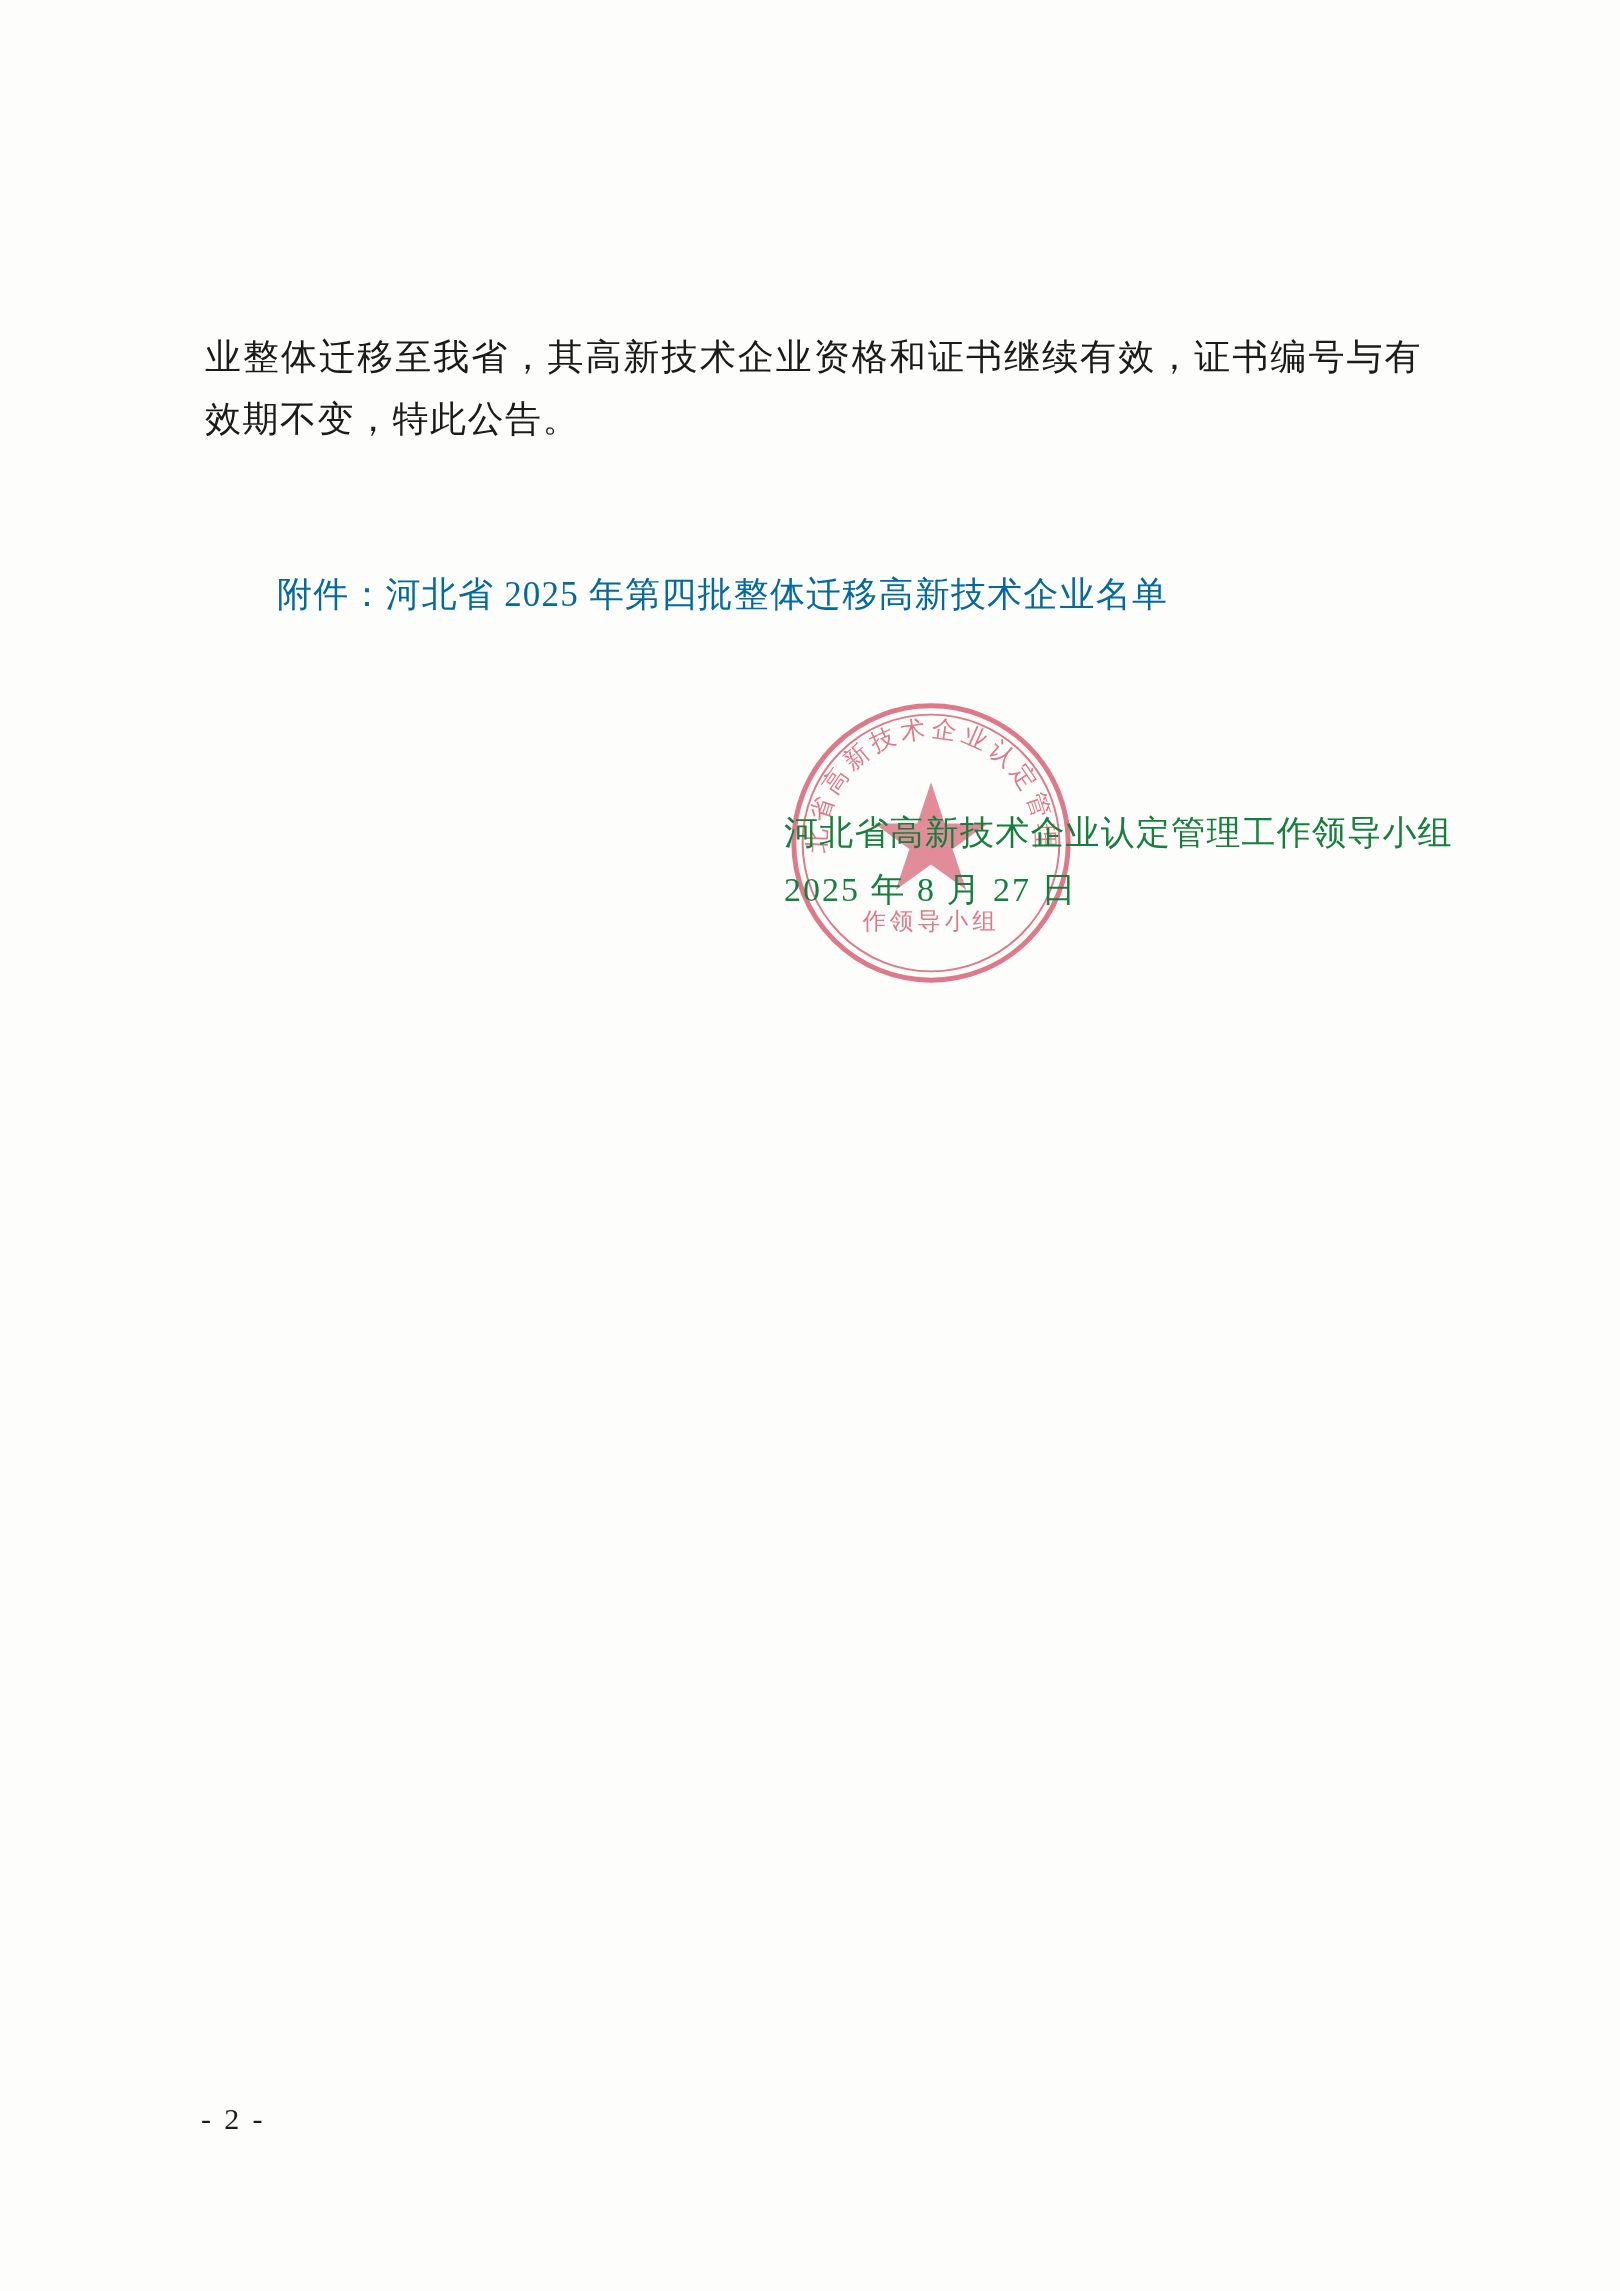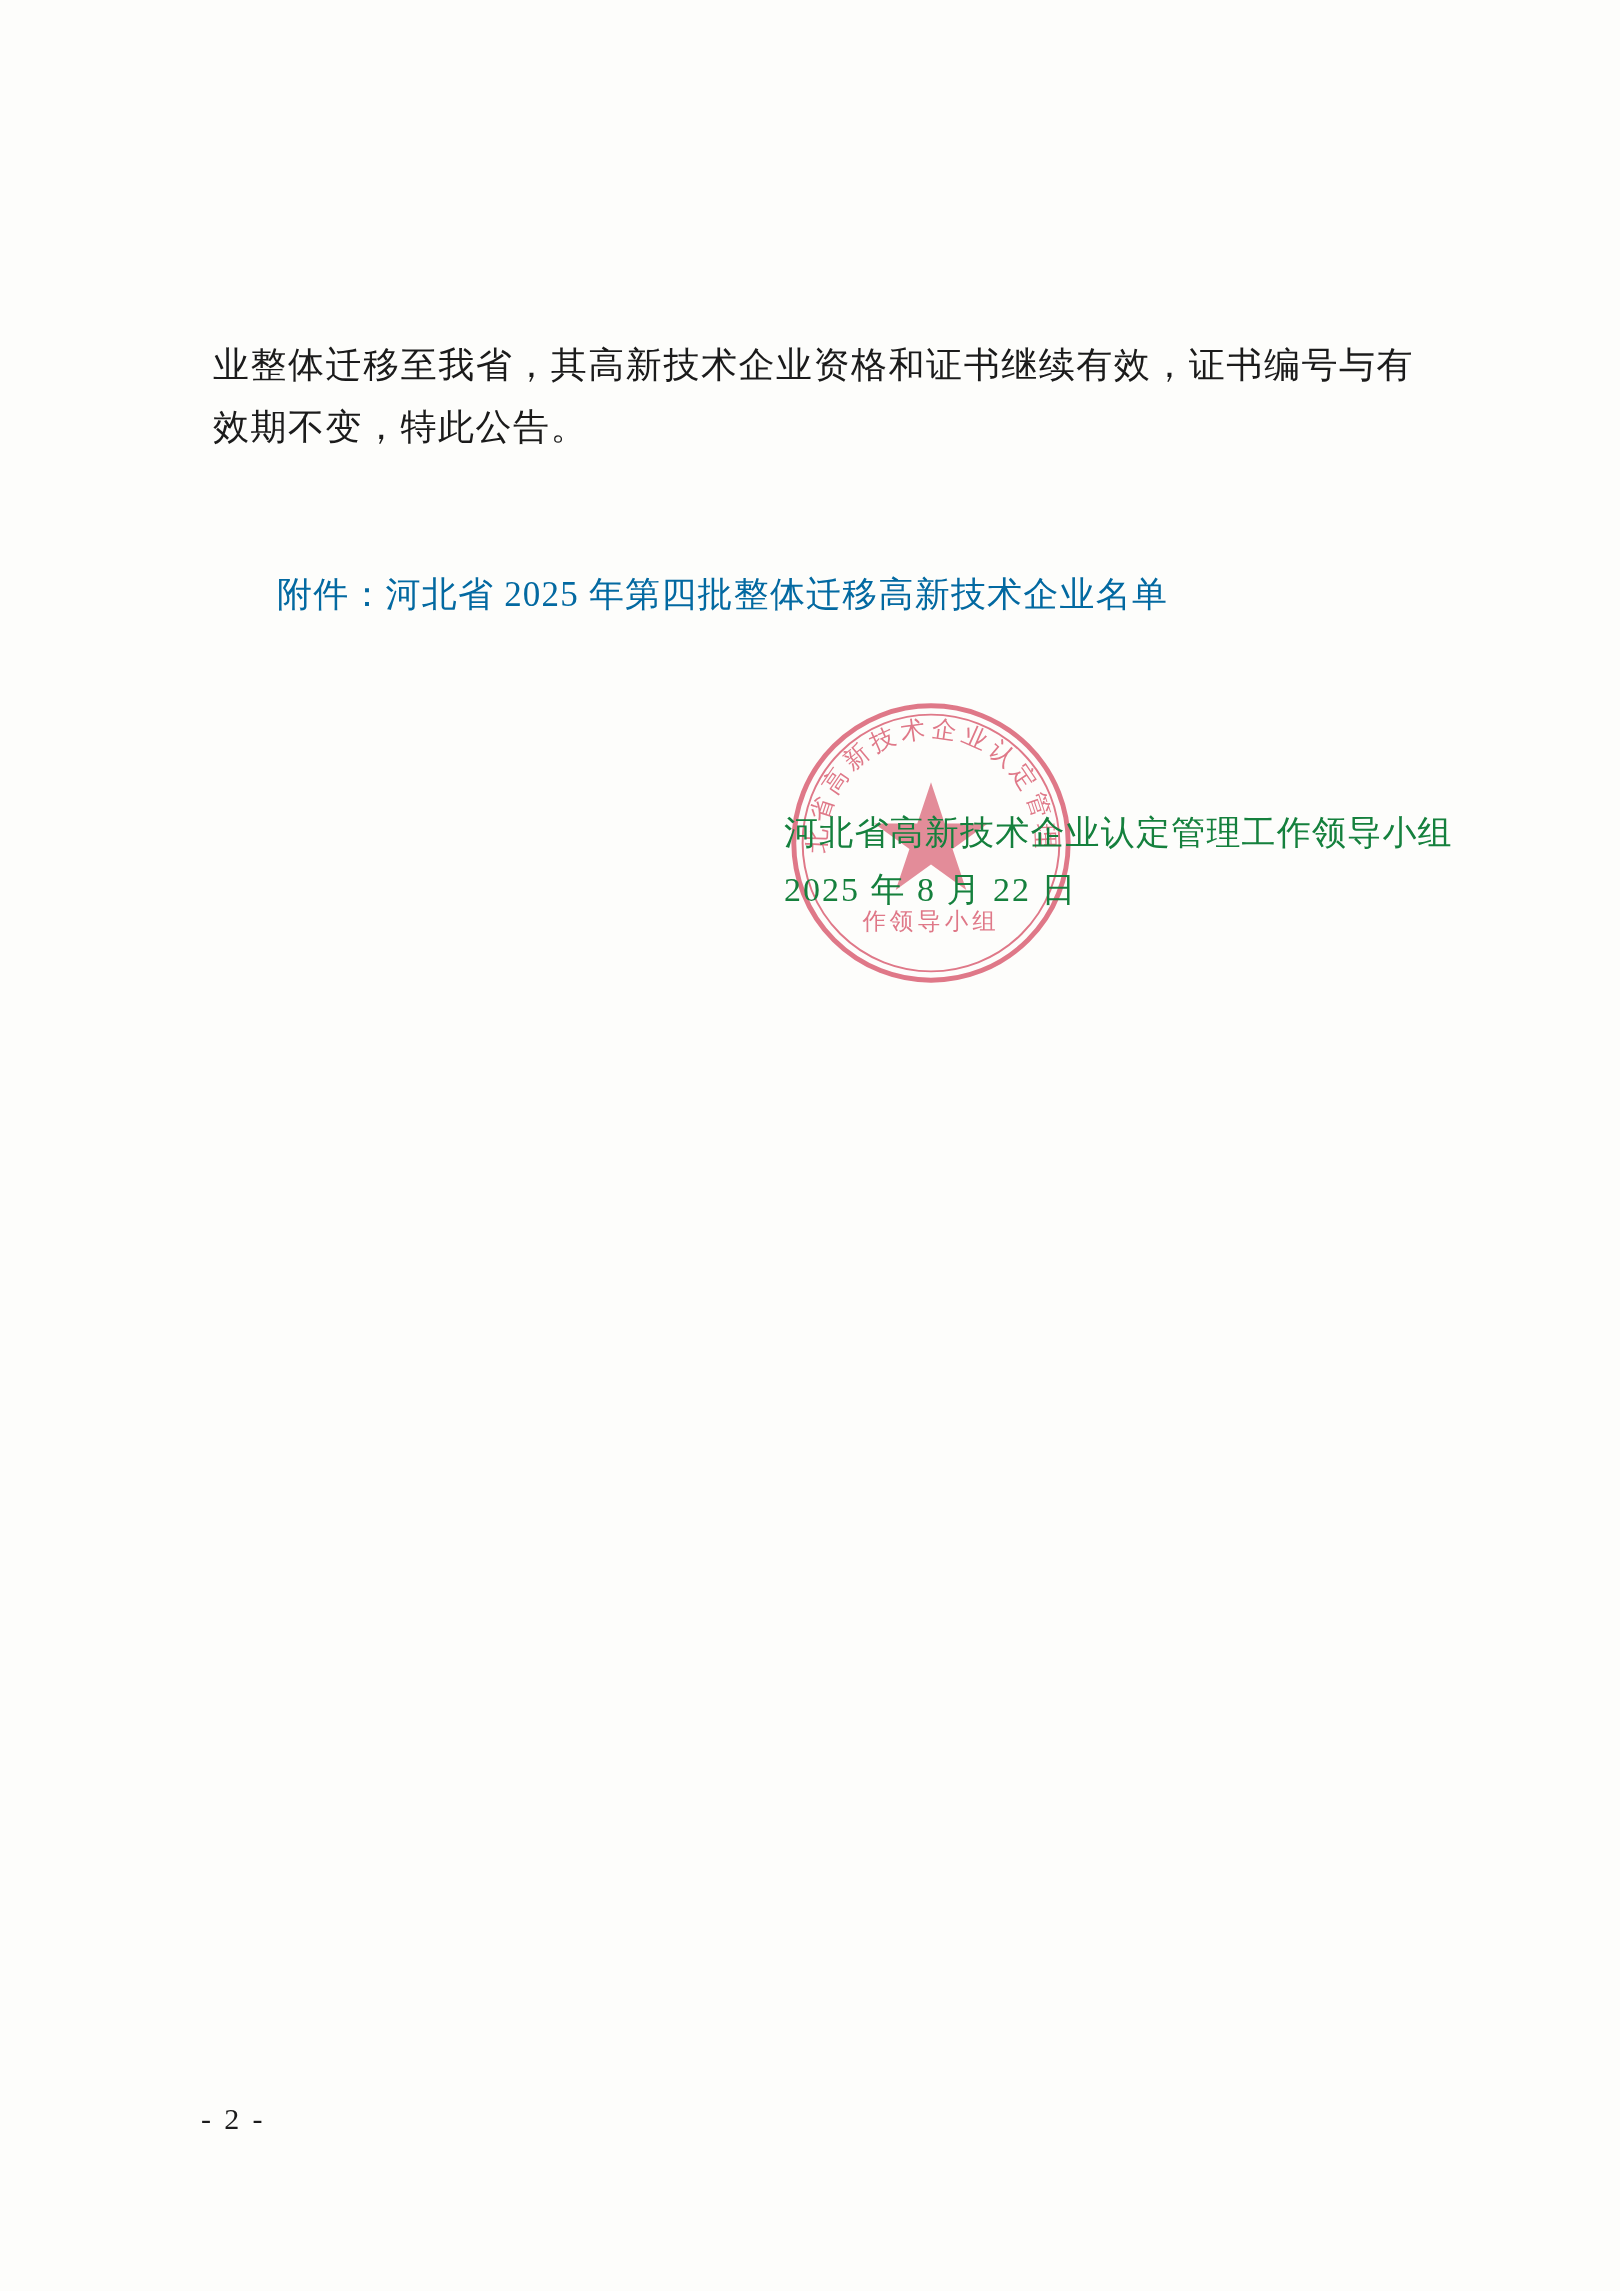--- a/index.html
+++ b/index.html
@@ -21,21 +21,21 @@
     left: 201px;
     top: 323px;
     width: 1225px;
     font-size: 36px;
     line-height: 1.72;
     letter-spacing: 1.5px;
     text-align: justify;
     color: #1b1b1b;
   }
   .body-text p {
-    margin: 12px;
+    margin: 4px;
     text-indent: 0;
   }
   .attachment {
     position: absolute;
     left: 201px;
     top: 571px;
     width: 1225px;
     font-size: 35px;
     letter-spacing: 1.2px;
     color: #0369a1;
@@ -104,19 +104,19 @@
       <path id="sealArcTop" d="M 150 150 m -108 0 a 108 108 0 1 1 216 0" fill="none" stroke="none"></path>
       <text font-family="'Liberation Serif', serif" font-size="25" fill="#d4455c" letter-spacing="5">
         <textPath href="#sealArcTop" startOffset="50%" text-anchor="middle">河北省高新技术企业认定管理工</textPath>
       </text>
       <text x="150" y="238" font-family="'Liberation Serif', serif" font-size="24" fill="#d4455c" text-anchor="middle" letter-spacing="4">作领导小组</text>
     </svg>
   </div>
 
   <div class="signature">
     <span>河北省高新技术企业认定管理工作领导小组</span>
-    <span class="date">2025 年 8 月 22 日</span>
+    <span class="date">2025 年 8 月 27 日</span>
   </div>
 
   <div class="page-number">- 2 -</div>
 
 </div>
 
 
 </body></html>

